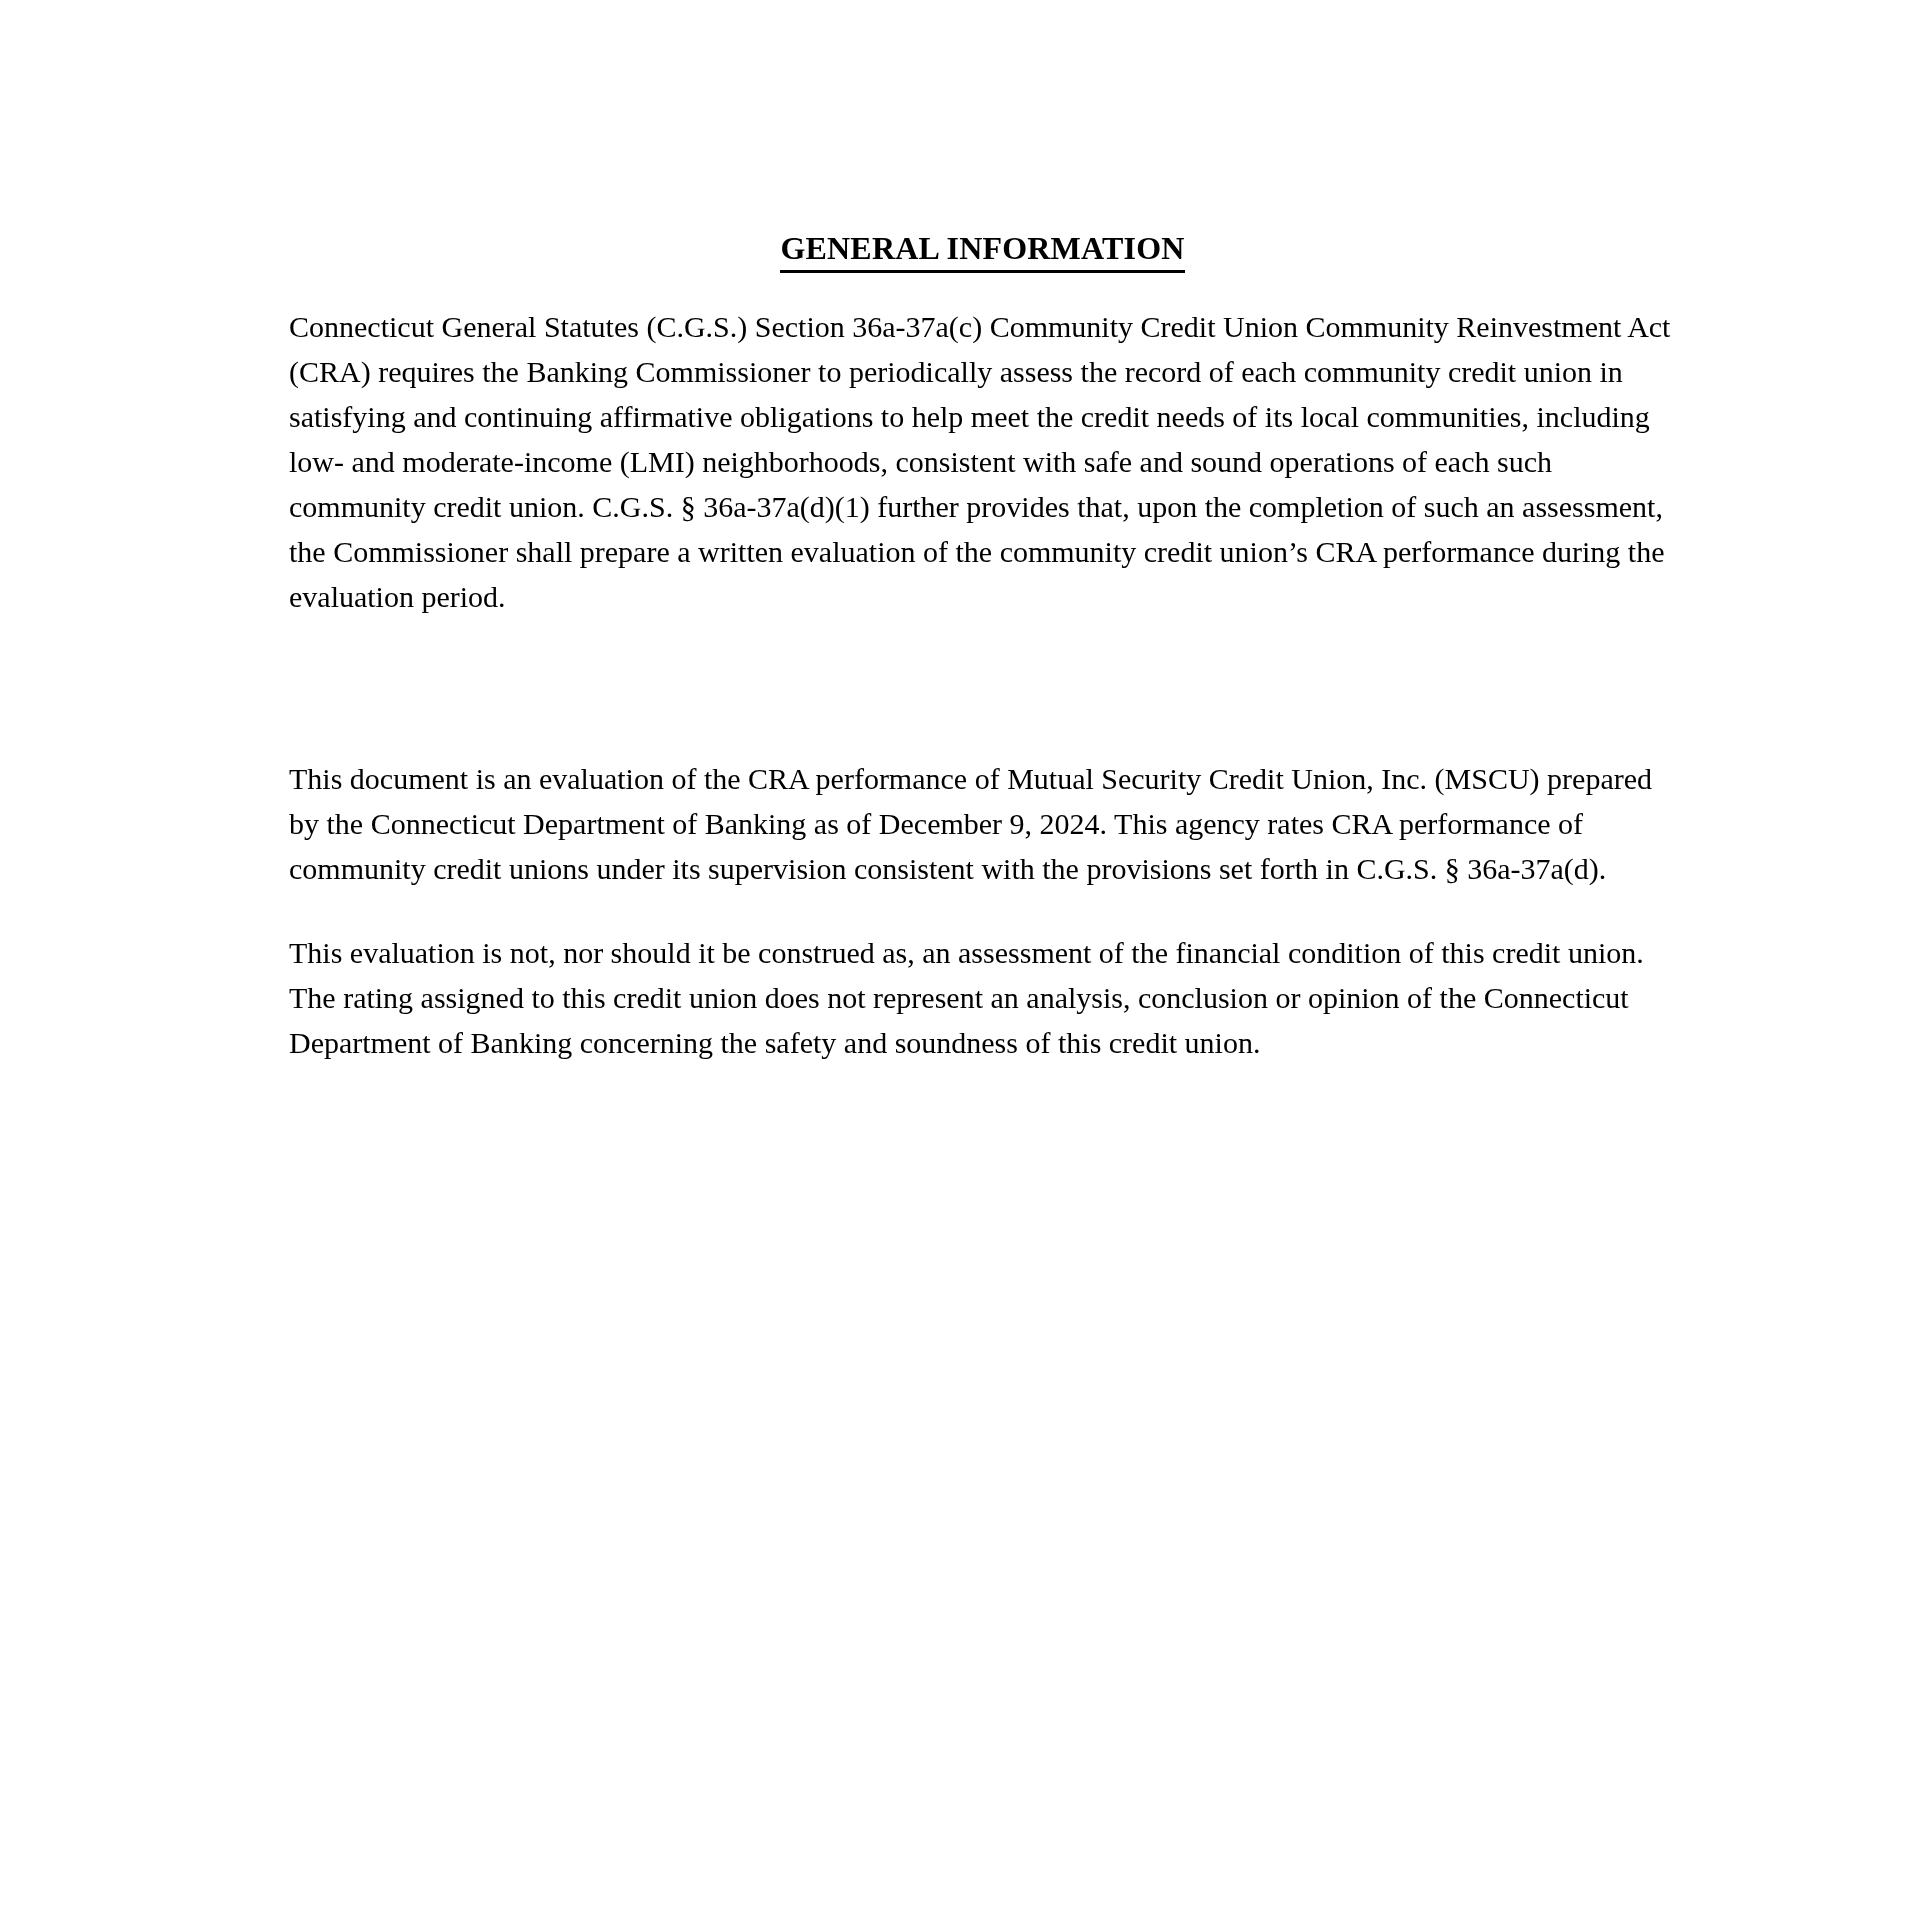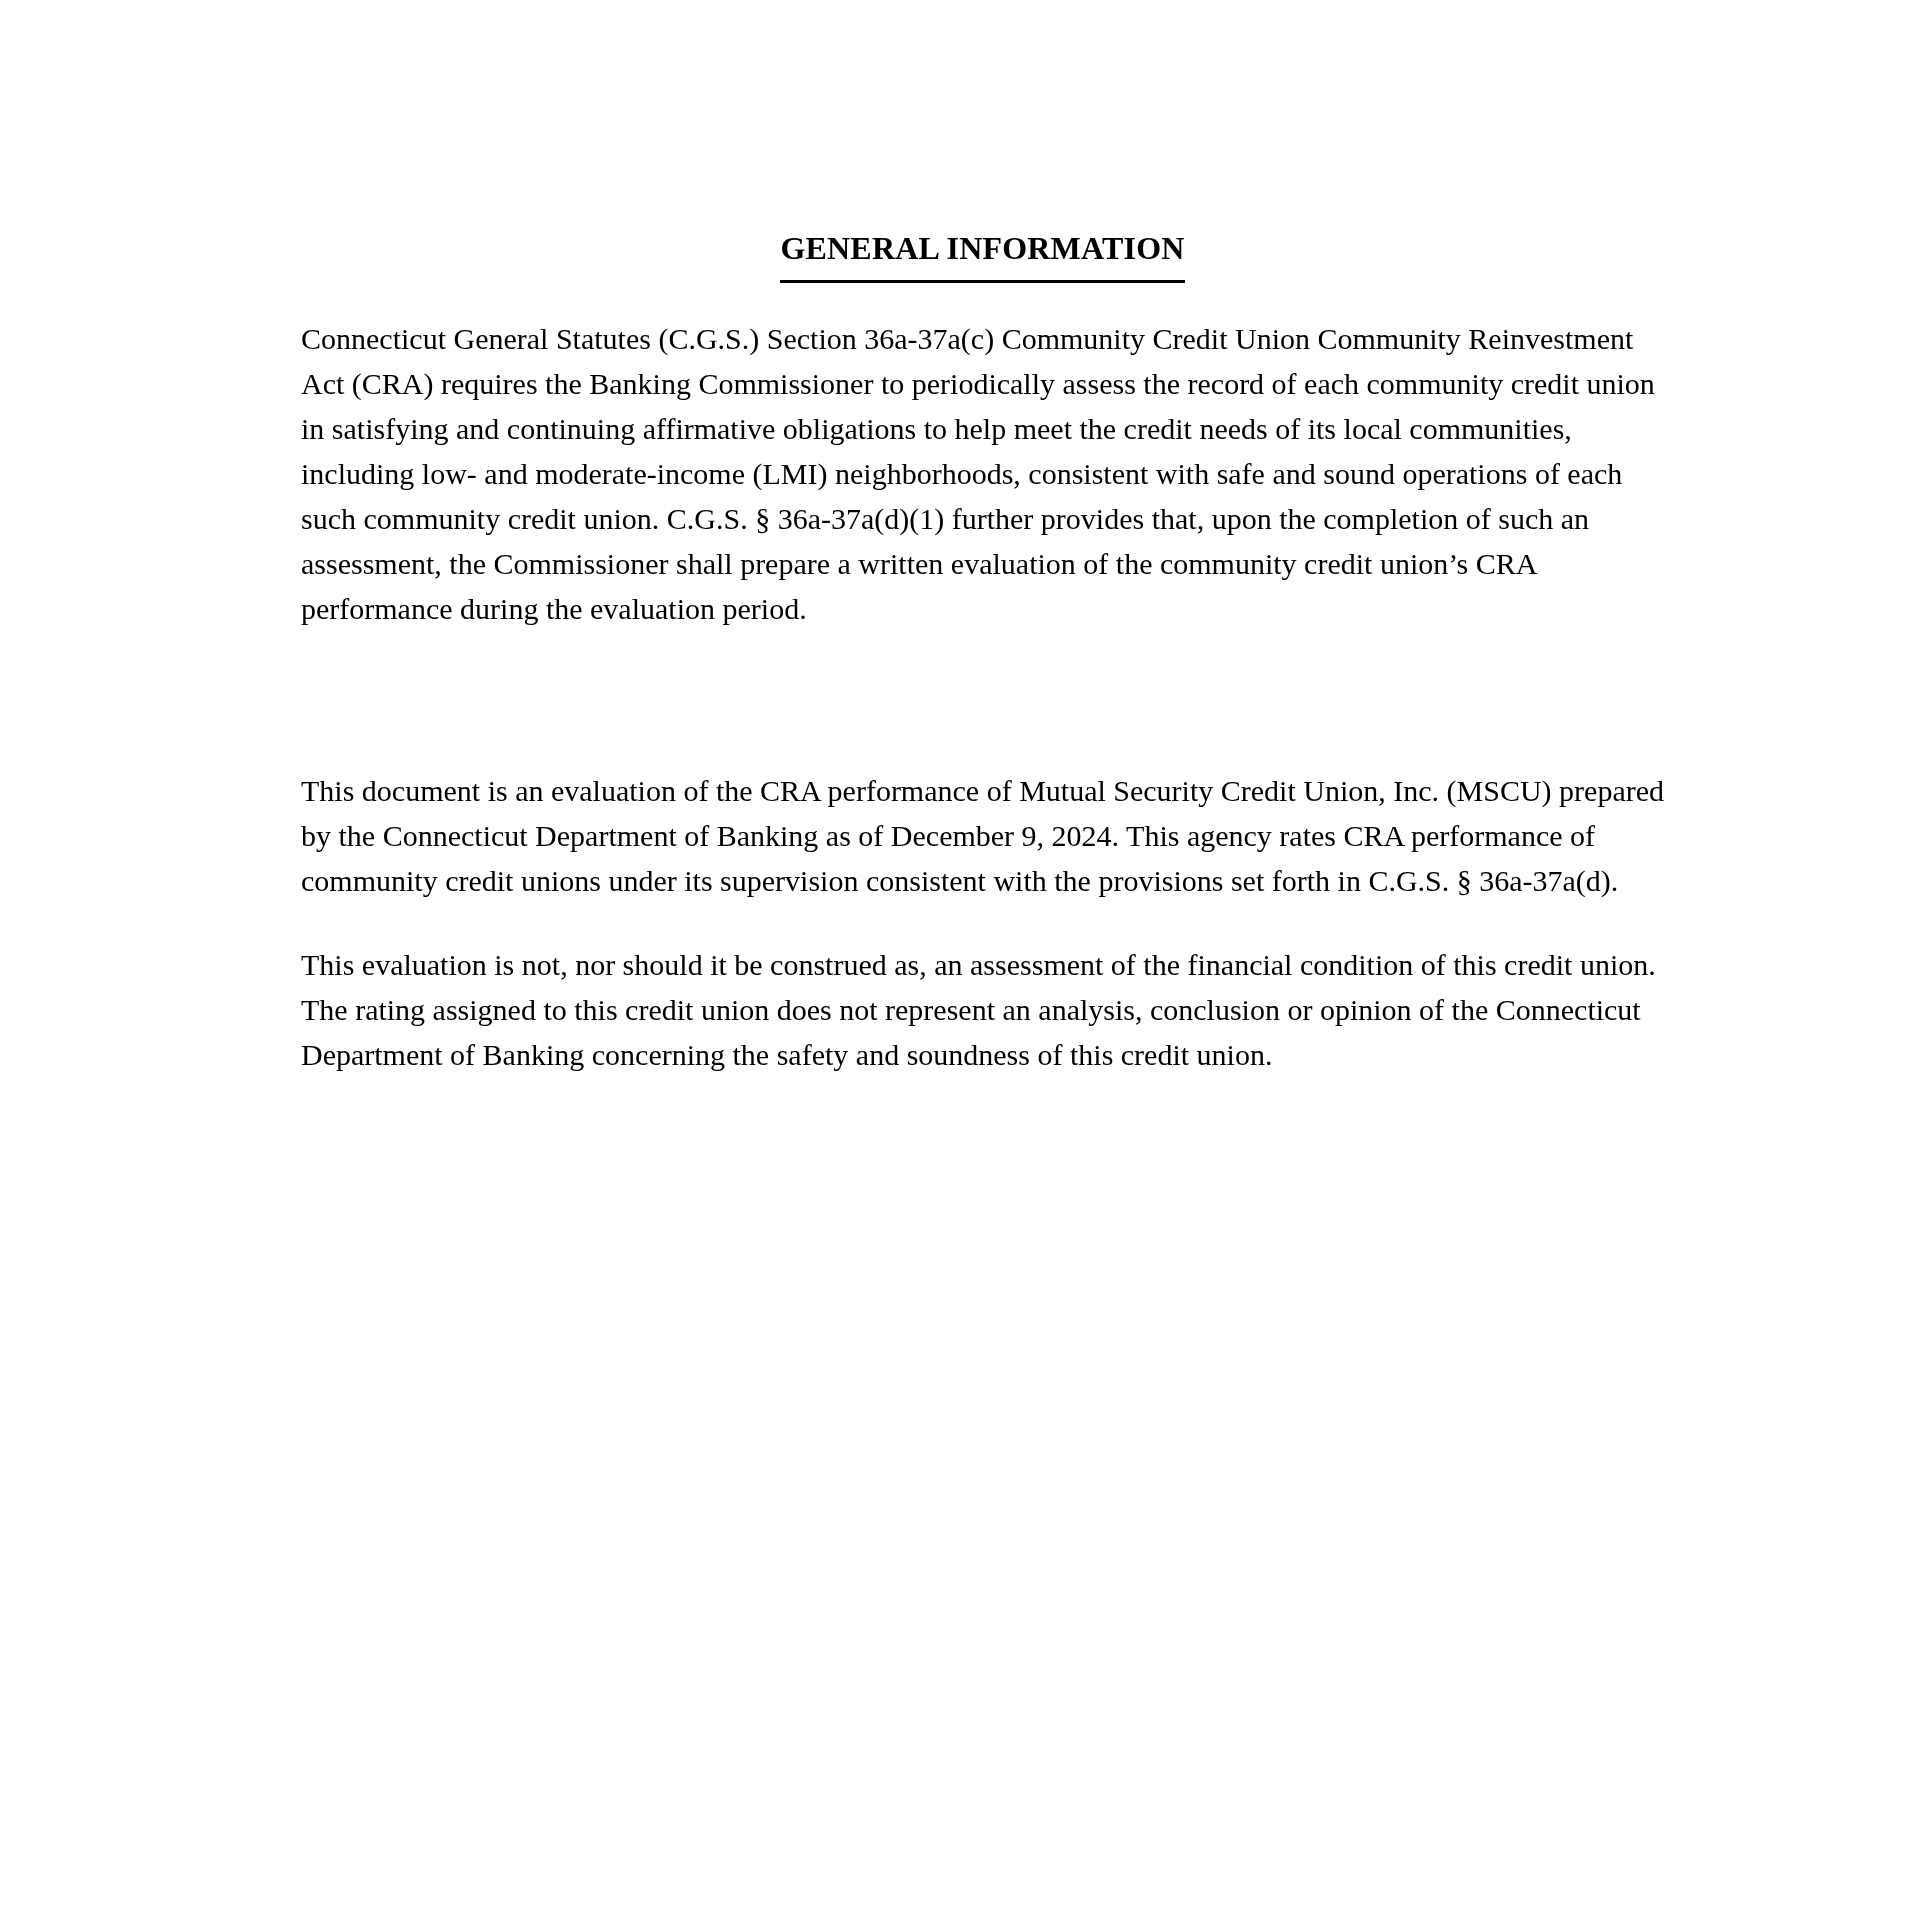--- a/index.html
+++ b/index.html
@@ -40,39 +40,39 @@
     width: 1387px;
     text-align: center;
     font-size: 32px;
     line-height: 42px;
     font-weight: bold;
     letter-spacing: 0.2px;
   }
   .doc-heading .heading-text {
     display: inline-block;
     border-bottom: 3.5px solid #000;
-    padding-bottom: 11px;
+    padding-bottom: 1px;
   }
 
   .body-block {
     position: absolute;
     left: 0;
     width: 1387px;
     font-size: 30px;
     line-height: 45px;
     text-align: left;
   }
   .body-block.para-1 { top: 304px; }
   .body-block.para-2 { top: 756px; }
   .body-block.para-3 { top: 930px; text-align: justify; text-justify: inter-word; }
   .body-block.para-3 > p { text-align: justify; }
   .body-block.para-3 > p:last-child { text-align: left; }
 
   .body-block p {
-    margin: 12px;
+    margin: 0;
     padding: 0;
   }
 </style>
 </head>
 <body>
 
 <div class="page">
   <div class="content">
 
     <div class="doc-heading">

